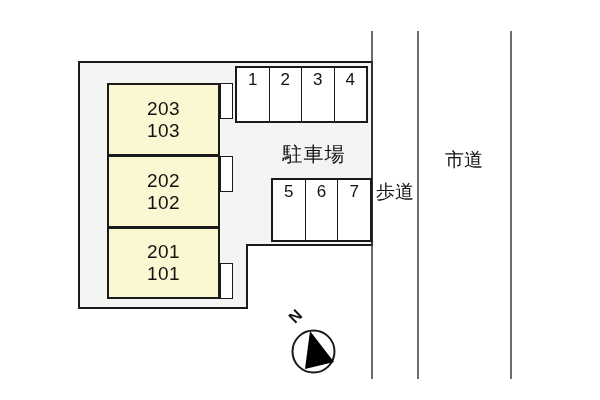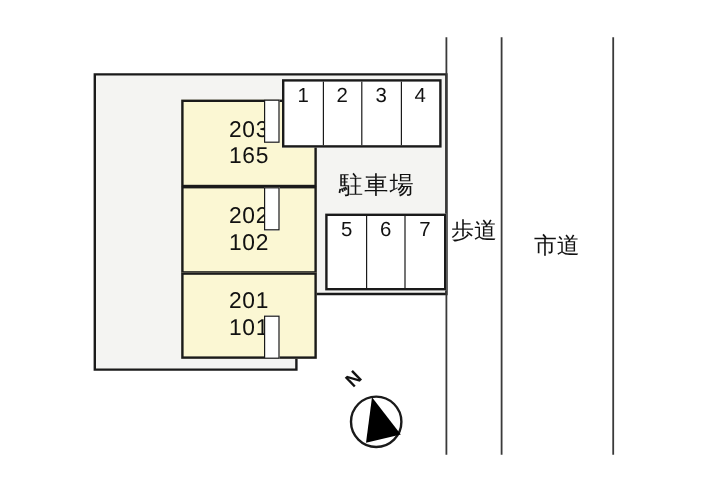--- a/index.html
+++ b/index.html
@@ -28,21 +28,20 @@
     background: var(--room-fill, #fbf7d3);
     border: 2px solid var(--line-color, #1a1a1a);
     display: flex;
     flex-direction: column;
     align-items: center;
     justify-content: center;
     font-size: 19px;
     line-height: 22px;
     color: #111;
     letter-spacing: 0.5px;
-    margin-left: 44px;
   }
   .porch {
     position: absolute;
     left: 220px;
     width: 13px;
     height: 36px;
     box-sizing: border-box;
     background: #ffffff;
     border: 1.5px solid var(--line-color, #1a1a1a);
   }
@@ -79,21 +78,20 @@
   #sidewalk-label {
     left: 373px; top: 147px;
     width: 44px;
     font-size: 19px;
     margin-top: 32px;
   }
   #city-road-label {
     left: 441px; top: 147px;
     width: 46px;
     font-size: 19px;
-    margin-top: 45px;
   }
   #north-label {
     left: 286px; top: 307px;
     width: 22px; height: 22px;
     font-size: 16px;
     font-weight: bold;
     transform: rotate(-44deg);
   }
 </style>
 </head>
@@ -110,21 +108,21 @@
     <line x1="511" y1="31" x2="511" y2="379" stroke="#3a3a3a" stroke-width="1.5"></line>
 
     <g>
       <circle cx="313.5" cy="351.5" r="21" fill="#ffffff" stroke="#1a1a1a" stroke-width="2"></circle>
       <polygon points="310,331 334,362 305,369" fill="#000000"></polygon>
     </g>
   </svg>
 
   <div class="room" style="top:83px; height:73px;">
     <span>203</span>
-    <span>165</span>
+    <span>103</span>
   </div>
   <div class="room" style="top:155px; height:73px;align-items:center;">
     <span>202</span>
     <span>102</span>
   </div>
   <div class="room" style="top:227px; height:72px;">
     <span>201</span>
     <span>101</span>
   </div>
 

